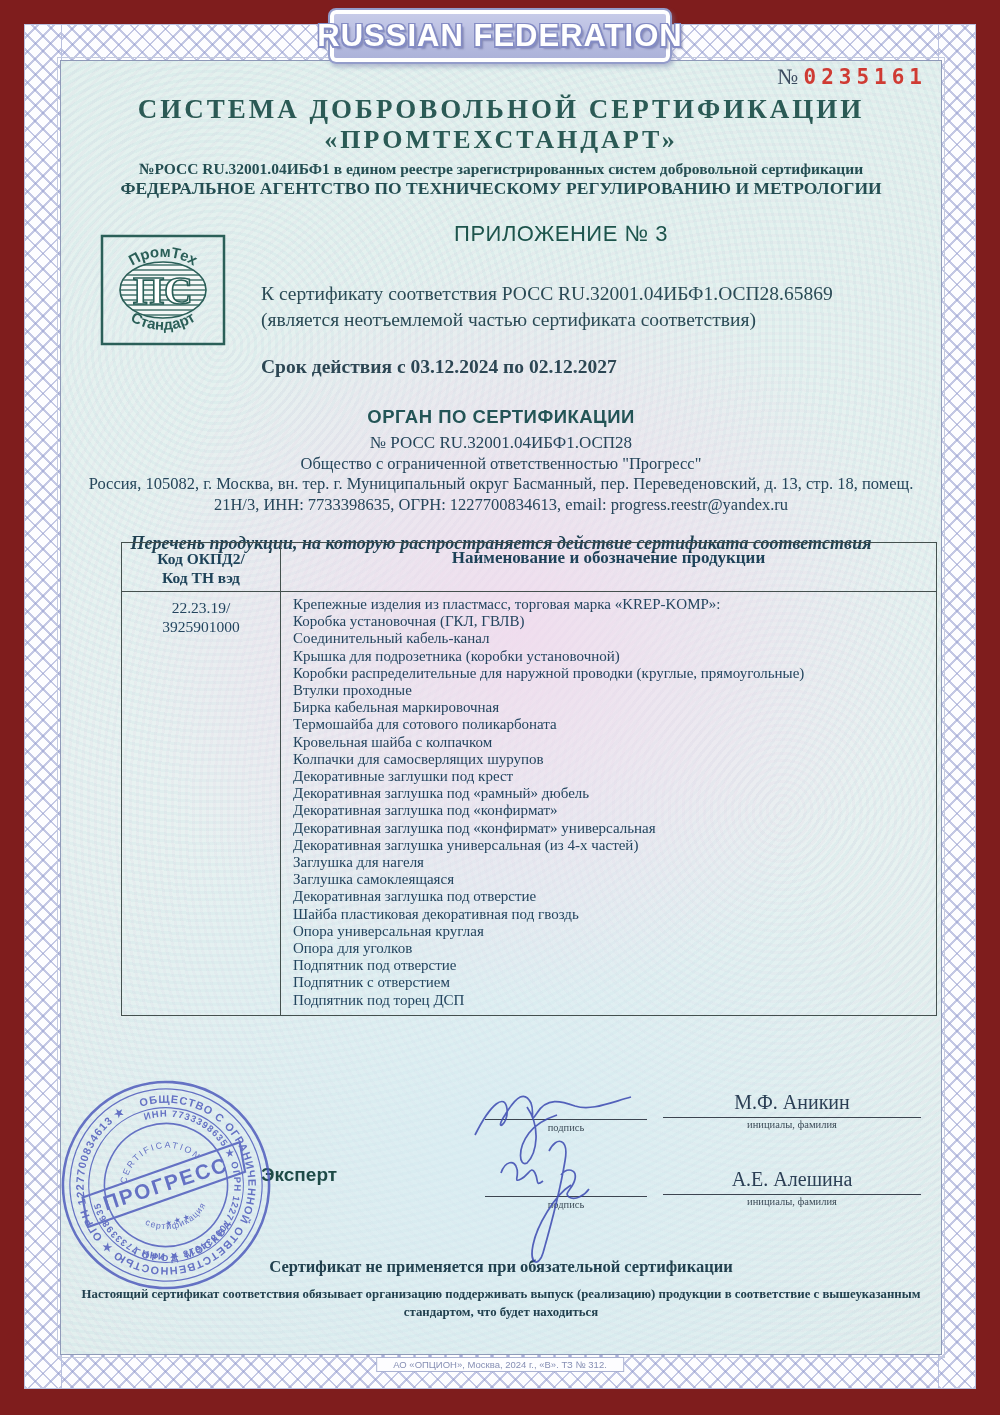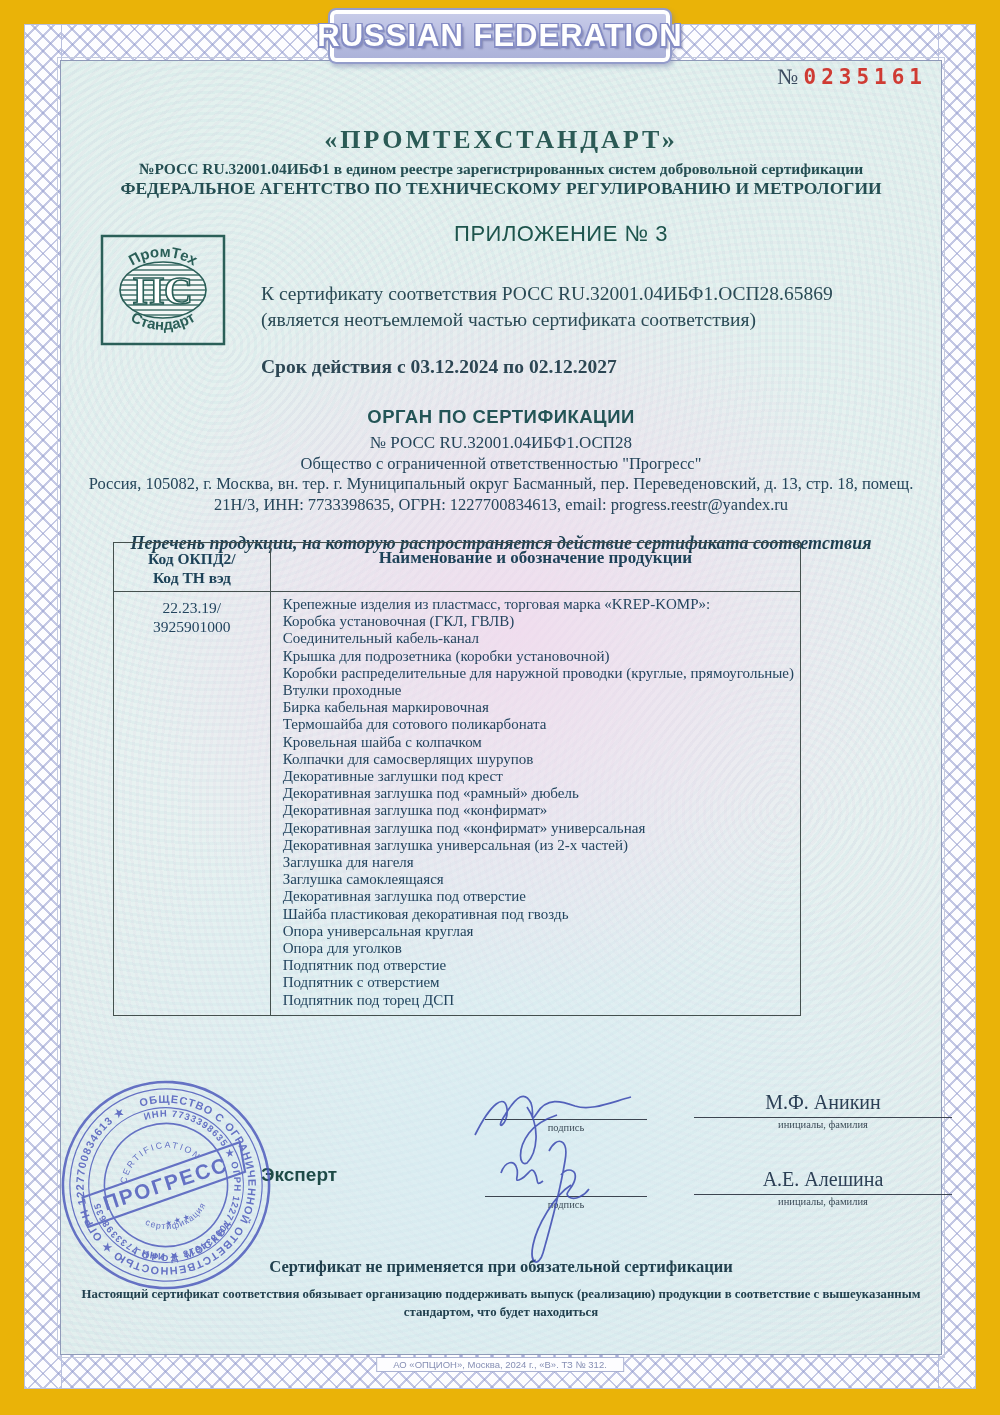--- a/index.html
+++ b/index.html
@@ -1,16 +1,16 @@
 <!DOCTYPE html>
 <html><head>
 <meta charset="utf-8">
 <style>
   html,body{margin:0;padding:0;background:#ffffff;}
-  #page{position:relative;width:1000px;height:1415px;background:#eab308;overflow:hidden;
+  #page{position:relative;width:1000px;height:1415px;background:#7f1d1d;overflow:hidden;
         font-family:"Liberation Serif",serif;}
 
   
   .zz{position:absolute;background-color:#fdfdff;
       background-image:
         repeating-linear-gradient(45deg, rgba(148,156,206,.55) 0 2px, transparent 2px 11px),
         repeating-linear-gradient(-45deg, rgba(148,156,206,.55) 0 2px, transparent 2px 11px);
       border:1px solid #b9c0de;}
   .zz-top{left:24px;right:24px;top:24px;height:36px;}
   .zz-bottom{left:24px;right:24px;bottom:26px;height:36px;}
@@ -55,34 +55,34 @@
   .validity{left:200px;top:295px;font-size:19.5px;font-weight:600;color:#2c4653;}
 
   .org-heading{top:345px;font-family:"Liberation Sans",sans-serif;font-weight:bold;font-size:18.5px;color:#235456;letter-spacing:.5px;}
   .org-number{top:372px;font-size:17px;color:#25455a;}
   .org-name{top:393px;font-size:16.5px;color:#25455a;}
   .addr1{top:413px;font-size:16.5px;color:#25455a;}
   .addr2{top:434px;font-size:16.5px;color:#25455a;}
   .products-heading{top:472px;font-weight:bold;font-size:18px;color:#1d3f50;font-style:italic;}
 
   
-  #ptable{position:absolute;left:52px;top:481px;width:688px;border-collapse:collapse;
+  #ptable{position:absolute;left:60px;top:481px;width:816px;border-collapse:collapse;
           color:#23455f;}
   #ptable td,#ptable th{border:1.5px solid #44504e;vertical-align:top;}
   #ptable th{font-size:17px;font-weight:bold;color:#1d4258;padding:4px 6px;line-height:22px;}
   #ptable .code-col{width:146px;text-align:center;font-size:15.5px;line-height:19px;padding-top:6px;}
   #ptable .name-col{padding:4px 6px 6px 12px;}
   .product-line{font-size:15px;line-height:17.2px;white-space:nowrap;}
 
   
   .sig-label{left:200px;font-family:"Liberation Sans",sans-serif;font-weight:bold;
              font-size:19px;line-height:27px;color:#1d4a46;}
   .sig-line{position:absolute;width:162px;border-bottom:1.5px solid #3c4450;height:0;}
   .sig-caption{position:absolute;width:162px;text-align:center;font-size:10.5px;color:#3c4c58;}
-  .name-block{position:absolute;left:633px;width:258px;text-align:center;}
+  .name-block{position:absolute;left:602px;width:258px;text-align:center;}
   .name-text{font-size:20px;color:#2b3f55;padding-bottom:3px;border-bottom:1.5px solid #3c4450;}
   .name-caption{font-size:10.5px;color:#3c4c58;padding-top:1px;}
 
   .no-mandatory{top:1196px;font-weight:bold;font-size:16.5px;color:#21404e;}
   .note{left:10px;width:860px;text-align:center;font-weight:bold;font-size:12.8px;
         line-height:18px;color:#21404e;}
 
   #printline{position:absolute;left:50%;top:1357px;transform:translateX(-50%);
       font-family:"Liberation Sans",sans-serif;font-size:9.5px;color:#868fb4;
       background:#fdfdff;border:1px solid #aab2d2;padding:1px 16px;white-space:nowrap;z-index:7;}
@@ -111,20 +111,21 @@
 
   <div id="printline">АО «ОПЦИОН», Москва, 2024 г., «В». ТЗ № 312.</div>
 
   <div id="panel">
 
     <div class="abs certnum">
       <span>№</span>
       <span class="digits">0235161</span>
     </div>
 
+    <div class="abs ctr title1">СИСТЕМА ДОБРОВОЛЬНОЙ СЕРТИФИКАЦИИ</div>
     <div class="abs ctr title2">«ПРОМТЕХСТАНДАРТ»</div>
     <div class="abs ctr registry">№РОСС RU.32001.04ИБФ1 в едином реестре зарегистрированных систем добровольной сертификации</div>
     <div class="abs ctr agency">ФЕДЕРАЛЬНОЕ АГЕНТСТВО ПО ТЕХНИЧЕСКОМУ РЕГУЛИРОВАНИЮ И МЕТРОЛОГИИ</div>
 
     <svg id="logo" viewBox="0 0 128 114">
       <defs>
         <pattern id="hatch" width="5" height="5" patternUnits="userSpaceOnUse">
           <rect width="5" height="5" fill="#f4f8f7"></rect>
           <line x1="0" y1="2" x2="5" y2="2" stroke="#2a5f58" stroke-width="1.3"></line>
         </pattern>
@@ -179,21 +180,21 @@
                 <div class="product-line">Коробки распределительные для наружной проводки (круглые, прямоугольные)</div>
                 <div class="product-line">Втулки проходные</div>
                 <div class="product-line">Бирка кабельная маркировочная</div>
                 <div class="product-line">Термошайба для сотового поликарбоната</div>
                 <div class="product-line">Кровельная шайба с колпачком</div>
                 <div class="product-line">Колпачки для самосверлящих шурупов</div>
                 <div class="product-line">Декоративные заглушки под крест</div>
                 <div class="product-line">Декоративная заглушка под «рамный» дюбель</div>
                 <div class="product-line">Декоративная заглушка под «конфирмат»</div>
                 <div class="product-line">Декоративная заглушка под «конфирмат» универсальная</div>
-                <div class="product-line">Декоративная заглушка универсальная (из 2-х частей)</div>
+                <div class="product-line">Декоративная заглушка универсальная (из 4-х частей)</div>
                 <div class="product-line">Заглушка для нагеля</div>
                 <div class="product-line">Заглушка самоклеящаяся</div>
                 <div class="product-line">Декоративная заглушка под отверстие</div>
                 <div class="product-line">Шайба пластиковая декоративная под гвоздь</div>
                 <div class="product-line">Опора универсальная круглая</div>
                 <div class="product-line">Опора для уголков</div>
                 <div class="product-line">Подпятник под отверстие</div>
                 <div class="product-line">Подпятник с отверстием</div>
                 <div class="product-line">Подпятник под торец ДСП</div>
               </div>

